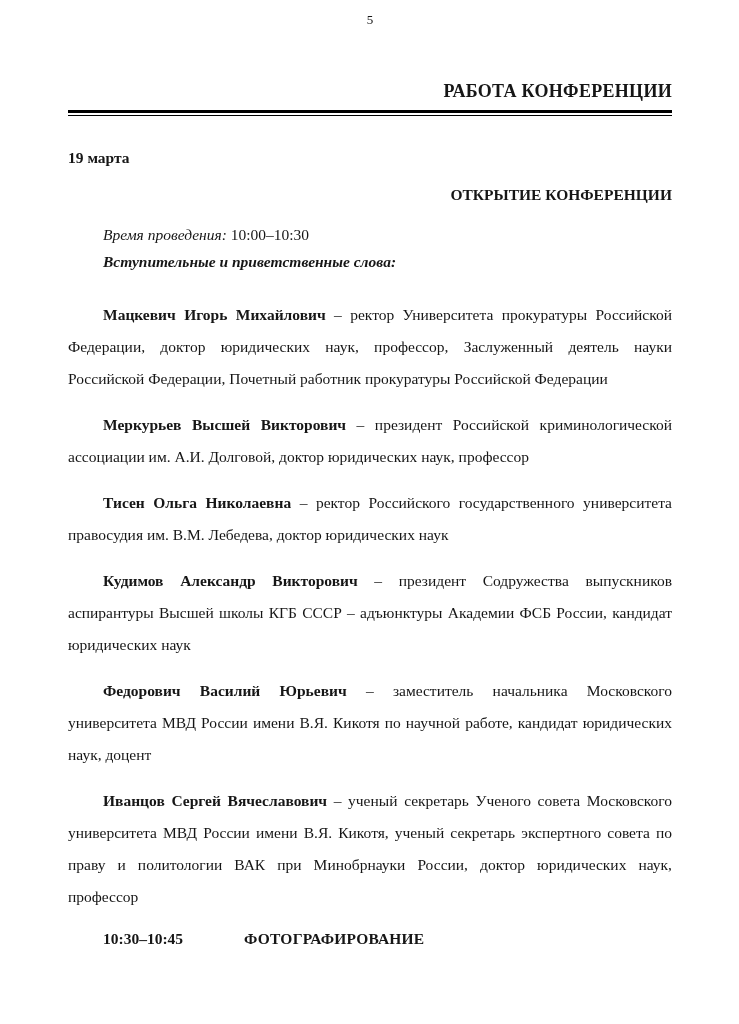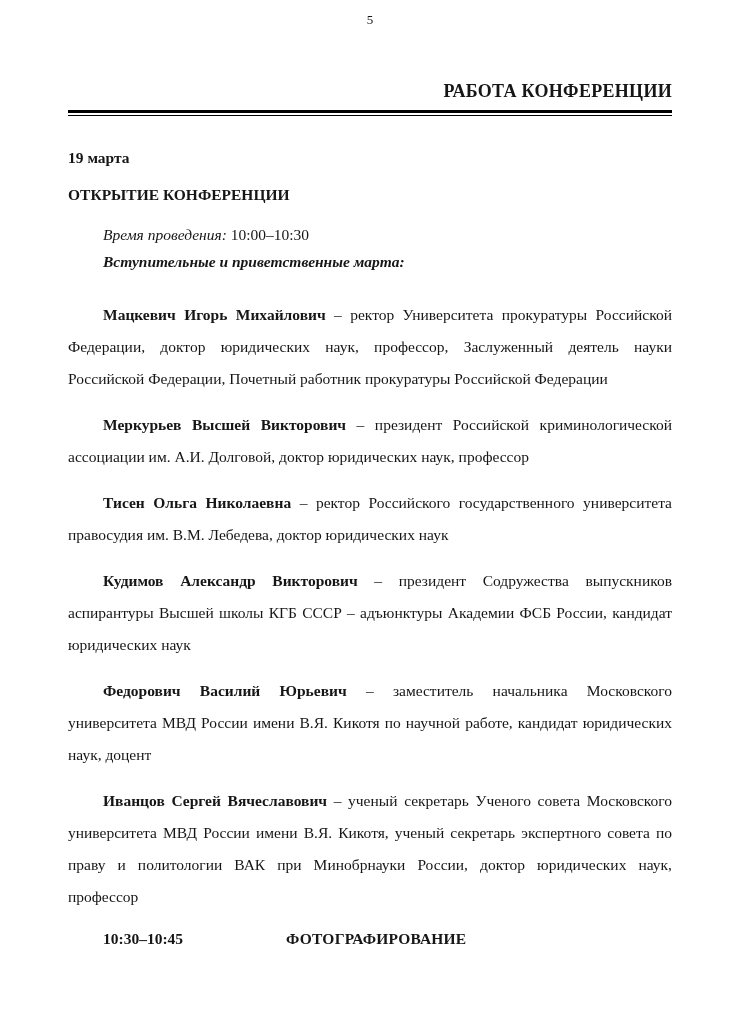--- a/index.html
+++ b/index.html
@@ -37,21 +37,21 @@
     border-bottom: 1px solid #000000;
     margin: 0 0 0 0;
   }
   .date-heading {
     text-align: left;
     font-weight: bold;
     font-size: 15.5px;
     margin: 33px 0 0 0;
   }
   .section-heading {
-    text-align: left;
+    text-align: right;
     font-weight: bold;
     font-size: 15.5px;
     margin: 19px 0 0 0;
   }
   .time-line {
     margin: 22px 0 0 0;
     text-indent: 35px;
   }
   .time-label {
     font-style: italic;
@@ -75,42 +75,42 @@
   .speaker .name {
     font-weight: bold;
   }
   .schedule-line {
     margin: 12px 0 0 0;
     text-indent: 35px;
     font-weight: bold;
     line-height: 24px;
   }
   .schedule-event {
-    margin-left: 103px;
+    margin-left: 61px;
     letter-spacing: 0.2px;
   }
 </style>
 </head>
 <body>
 
 <div class="page">
 
   <div class="page-number">5</div>
 
   <h1 class="doc-title">РАБОТА КОНФЕРЕНЦИИ</h1>
 
   <div class="title-rule"></div>
 
   <div class="date-heading">19 марта</div>
 
   <div class="section-heading">ОТКРЫТИЕ КОНФЕРЕНЦИИ</div>
 
   <p class="time-line"><span class="time-label">Время проведения:</span> <span class="time-value">10:00–10:30</span></p>
 
-  <p class="intro-heading">Вступительные и приветственные марта:</p>
+  <p class="intro-heading">Вступительные и приветственные слова:</p>
 
   <p class="speaker"><span class="name">Мацкевич Игорь Михайлович</span> <span>– ректор Университета прокуратуры Российской Федерации, доктор юридических наук, профессор, Заслуженный деятель науки Российской Федерации, Почетный работник прокуратуры Российской Федерации</span></p>
 
   <p class="speaker"><span class="name">Меркурьев Высшей Викторович</span> <span>– президент Российской криминологической ассоциации им. А.И. Долговой, доктор юридических наук, профессор</span></p>
 
 
   <p class="speaker"><span class="name">Тисен Ольга Николаевна</span> <span>– ректор Российского государственного университета правосудия им. В.М. Лебедева, доктор юридических наук</span></p>
 
   <p class="speaker"><span class="name">Кудимов Александр Викторович</span> <span>– президент Содружества выпускников аспирантуры Высшей школы КГБ СССР – адъюнктуры Академии ФСБ России, кандидат юридических наук</span></p>
 

